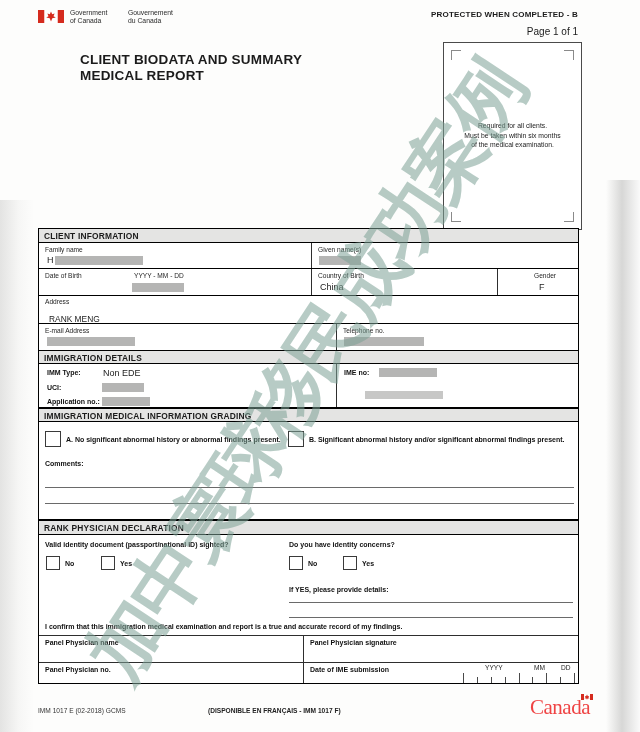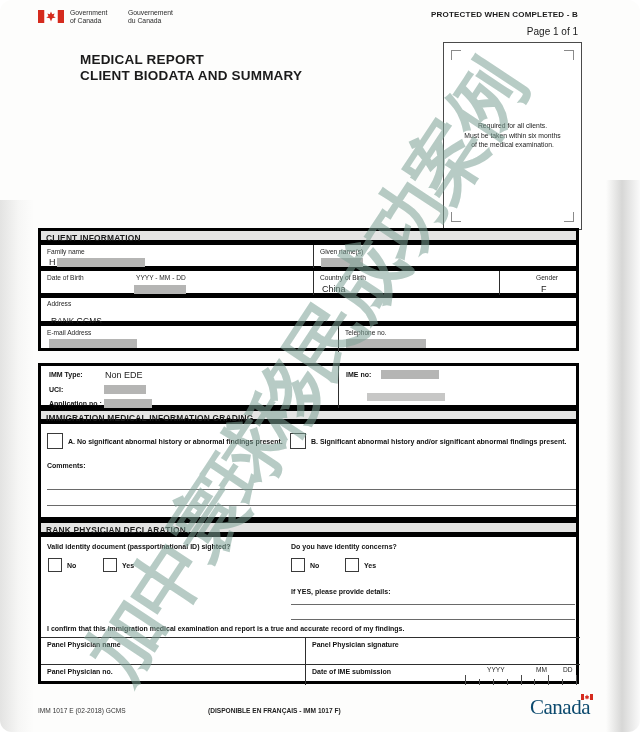--- a/index.html
+++ b/index.html
@@ -1,18 +1,18 @@
 <!DOCTYPE html>
 <html><head>
 <meta charset="utf-8">
 <style>
   html,body { margin:0; padding:0; background:#ffffff; }
   .page {
     position:relative; width:640px; height:732px; overflow:hidden;
-    background:#fdfdfc; font-family:"Liberation Sans", sans-serif; color:#1b1b1b;border-radius:12px;
+    background:#fdfdfc; font-family:"Liberation Sans", sans-serif; color:#1b1b1b;
   }
   .abs { position:absolute; }
   
   .edge-left { left:0; top:200px; bottom:0; width:34px;
     background:linear-gradient(to right,#e3e3e2,#f6f6f5 55%,rgba(255,255,255,0)); }
   .edge-right { right:0; top:180px; bottom:0; width:40px;
     background:linear-gradient(to left,#fafafa,#d7d7d6 45%,rgba(255,255,255,0) 85%); }
   
   .govtxt { top:9px; font-size:6.8px; line-height:7.6px; color:#2a2a2a; }
   .protected { top:10px; right:62px; font-size:8px; font-weight:bold; letter-spacing:.2px; }
@@ -20,38 +20,38 @@
   .title { left:80px; top:52px; font-size:13.5px; font-weight:bold; line-height:15.5px; letter-spacing:.2px; }
   
   .photo { left:443px; top:42px; width:137px; height:186px; border:1px solid #4a4a4a; background:#fff; }
   .corner { position:absolute; width:9px; height:9px; }
   .c-tl { left:7px; top:7px; border-left:1px solid #8a8a8a; border-top:1px solid #8a8a8a; }
   .c-tr { right:7px; top:7px; border-right:1px solid #8a8a8a; border-top:1px solid #8a8a8a; }
   .c-bl { left:7px; bottom:7px; border-left:1px solid #8a8a8a; border-bottom:1px solid #8a8a8a; }
   .c-br { right:7px; bottom:7px; border-right:1px solid #8a8a8a; border-bottom:1px solid #8a8a8a; }
   .photo-text { position:absolute; left:0; right:0; top:78px; text-align:center; font-size:6.8px; line-height:9.5px; color:#222; }
   
-  .box { position:absolute; border:3px solid #000000; box-sizing:border-box; background:#fff; }
+  .box { position:absolute; border:1px solid #000000; box-sizing:border-box; background:#fff; }
   .sechead { background:#e4e4e3; font-weight:bold; font-size:8.4px; padding:2px 0 0 5px; letter-spacing:.2px; }
   .lbl { font-size:6.6px; color:#1f1f1f; }
   .lblb { font-size:7px; font-weight:bold; color:#111; }
   .val { font-size:9px; color:#222; }
   .vline { position:absolute; width:1px; background:#2e2e2e; }
   .hline { position:absolute; height:1px; background:#2e2e2e; }
   .thinline { position:absolute; height:1px; background:#6a6a6a; }
   .redact { position:absolute; background:#b5b5b4; }
   .redact.lite { background:#c7c7c6; }
   .cb { position:absolute; width:14px; height:14px; border:1px solid #3a3a3a; background:#fff; box-sizing:border-box; }
   .cb.big { width:16px; height:16px; }
   .tick { width:1px; background:#4a4a4a; }
   .ticks { position:absolute; display:flex; justify-content:space-between; align-items:flex-end; }
   
   .formnum { left:38px; top:707px; font-size:6.6px; color:#333; }
   .french { left:208px; top:707px; font-size:6.6px; font-weight:bold; color:#222; }
-  .canada { right:50px; top:695px; font-family:"Liberation Serif", serif; font-size:21px; letter-spacing:-.5px; color:#0c4a6e; }
+  .canada { right:50px; top:695px; font-family:"Liberation Serif", serif; font-size:21px; letter-spacing:-.5px; color:#ef4444; }
   .canada .wflag { position:absolute; right:-3px; top:-1px; }
   
   .watermark {
     position:absolute; left:307px; top:372px; z-index:9; pointer-events:none;
     transform:translate(-50%,-50%) rotate(-56.5deg);
     font-size:76px; font-weight:bold; letter-spacing:-4px; white-space:nowrap;
     opacity:.55; font-family:sans-serif;
   }
 </style>
 </head>
@@ -72,22 +72,22 @@
     <div>of Canada</div>
   </div>
   <div class="abs govtxt" style="left:128px">
     <div>Gouvernement</div>
     <div>du Canada</div>
   </div>
   <div class="abs protected">PROTECTED WHEN COMPLETED - B</div>
   <div class="abs pagenote">Page 1 of 1</div>
 
   <div class="abs title">
+    <div>CLIENT BIODATA AND SUMMARY</div>
     <div>MEDICAL REPORT</div>
-    <div>CLIENT BIODATA AND SUMMARY</div>
   </div>
 
   <div class="abs photo">
     <div class="corner c-tl"></div>
     <div class="corner c-tr"></div>
     <div class="corner c-bl"></div>
     <div class="corner c-br"></div>
     <div class="photo-text">
       <div>Required for all clients.</div>
       <div>Must be taken within six months</div>
@@ -113,31 +113,32 @@
     <span class="lbl abs" style="left:95px;top:3px">YYYY - MM - DD</span>
     <span class="redact" style="left:93px;top:14px;width:52px;height:9px"></span>
     <span class="lbl abs" style="left:279px;top:3px">Country of Birth</span>
     <span class="val abs" style="left:281px;top:13px">China</span>
     <span class="lbl abs" style="left:495px;top:3px">Gender</span>
     <span class="val abs" style="left:500px;top:13px">F</span>
   </div>
 
   <div class="box" style="left:38px;top:295px;width:541px;height:29px">
     <span class="lbl abs" style="left:6px;top:2px">Address</span>
-    <span class="val abs" style="left:10px;top:18px;font-size:8.4px">RANK GCMS</span>
+    <span class="val abs" style="left:10px;top:18px;font-size:8.4px">RANK MENG</span>
   </div>
 
   <div class="box" style="left:38px;top:323px;width:541px;height:28px">
     <div class="vline" style="left:297px;top:0;height:26px"></div>
     <span class="lbl abs" style="left:6px;top:3px">E-mail Address</span>
     <span class="redact" style="left:8px;top:13px;width:88px;height:9px"></span>
     <span class="lbl abs" style="left:304px;top:3px">Telephone no.</span>
     <span class="redact" style="left:305px;top:13px;width:80px;height:9px"></span>
   </div>
 
+  <div class="box sechead" style="left:38px;top:350px;width:541px;height:14px">IMMIGRATION DETAILS</div>
 
   <div class="box" style="left:38px;top:363px;width:541px;height:45px">
     <div class="vline" style="left:297px;top:0;height:43px"></div>
     <span class="lblb abs" style="left:8px;top:5px">IMM Type:</span>
     <span class="val abs" style="left:64px;top:4px">Non EDE</span>
     <span class="lblb abs" style="left:8px;top:20px">UCI:</span>
     <span class="redact" style="left:63px;top:19px;width:42px;height:9px"></span>
     <span class="lblb abs" style="left:8px;top:34px">Application no.:</span>
     <span class="redact" style="left:63px;top:33px;width:48px;height:9px"></span>
     <span class="lblb abs" style="left:305px;top:5px">IME no:</span>

